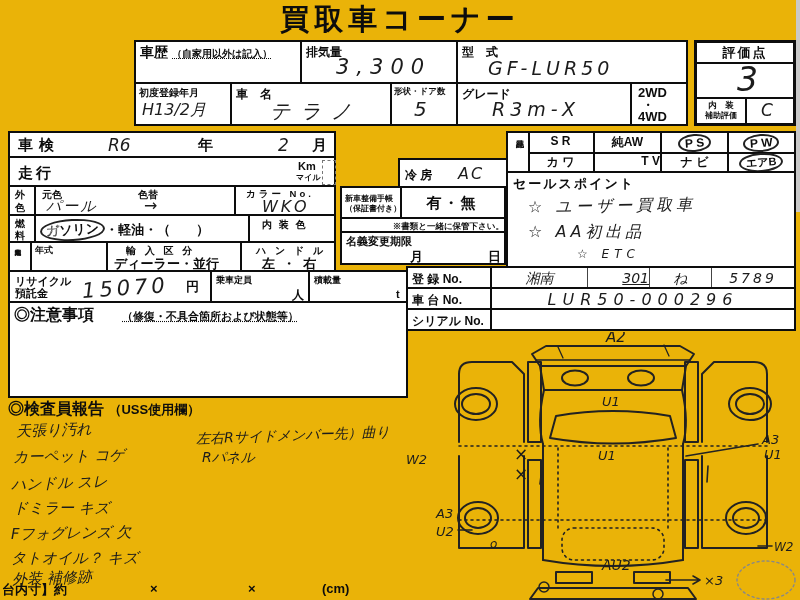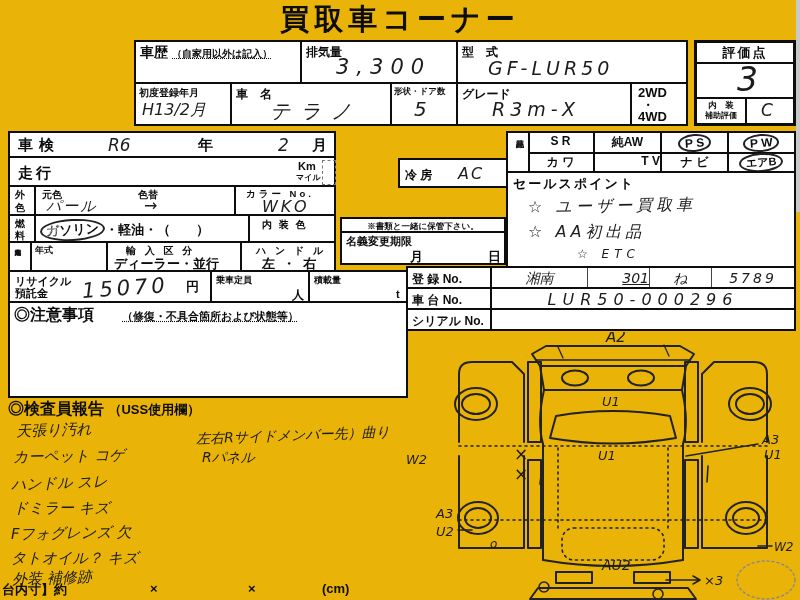--- a/index.html
+++ b/index.html
@@ -181,22 +181,28 @@
       <span style="flex:1;text-align:center;"><span class="lbl oval" style="font-size:12px;">P W</span></span>
     </div>
     <div class="abs" style="left:20px;right:0;bottom:0;height:19px;display:flex;">
       <span class="lbl" style="flex:1;border-right:2px solid #0d0d0d;text-align:center;font-size:12px;padding-top:2px;">カ ワ</span>
       <span class="lbl" style="flex:1;border-right:2px solid #0d0d0d;text-align:right;font-size:12px;padding-top:2px;">T V</span>
       <span class="lbl" style="flex:1;border-right:2px solid #0d0d0d;text-align:center;font-size:12px;padding-top:2px;">ナ ビ</span>
       <span style="flex:1;text-align:center;"><span class="lbl oval" style="font-size:11px;">エアB</span></span>
     </div>
   </div>
 
+  <div class="cell" style="left:340px;top:186px;width:166px;height:33px;">
+    <div class="vsep" style="left:58px;"></div>
+    <span class="abs lbl" style="left:3px;top:5px;font-size:8px;">新車整備手帳</span>
+    <span class="abs lbl" style="left:3px;top:15px;font-size:8px;">（保証書付き）</span>
+    <span class="abs lbl" style="left:58px;right:0;top:6px;text-align:center;font-size:15px;letter-spacing:2px;">有・無</span>
+  </div>
   <div class="cell" style="left:340px;top:217px;width:166px;height:16px;">
-    <span class="abs lbl" style="left:0;right:0;top:2px;text-align:center;font-size:8.5px;">※書類と一緒に保管下さい。</span>
+    <span class="abs lbl" style="left:0;right:0;top:2px;text-align:right;font-size:8.5px;">※書類と一緒に保管下さい。</span>
   </div>
 
   <div class="cell" style="left:340px;top:231px;width:166px;height:34px;">
     <span class="abs lbl" style="left:4px;top:1px;font-size:11px;">名義変更期限</span>
     <span class="abs lbl" style="left:68px;top:15px;font-size:13px;">月</span>
     <span class="abs lbl" style="left:146px;top:15px;font-size:13px;">日</span>
   </div>
 
   <div class="cell" style="left:506px;top:171px;width:290px;height:97px;">
     <span class="abs lbl" style="left:5px;top:2px;font-size:13px;letter-spacing:2px;">セールスポイント</span>

